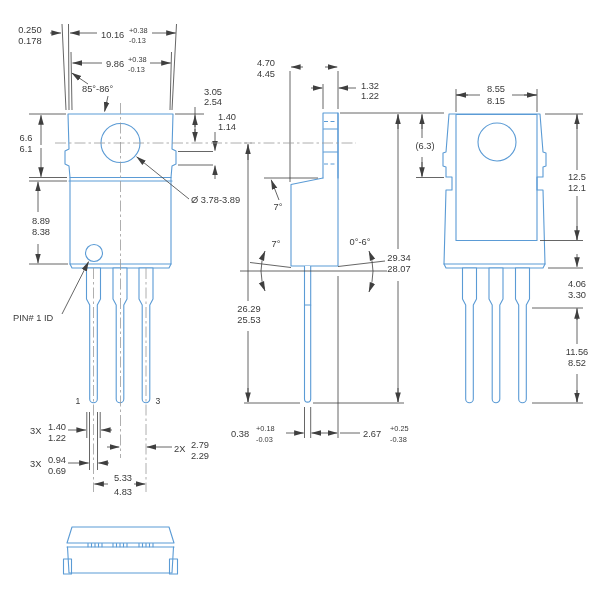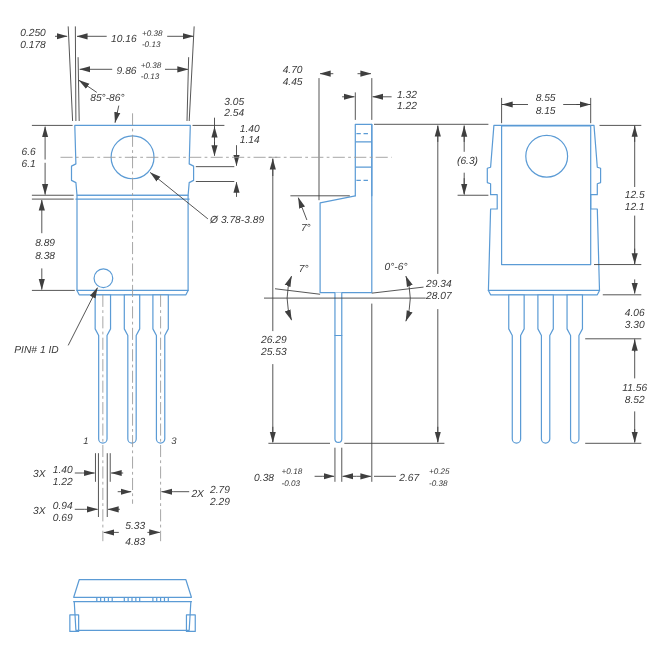--- a/index.html
+++ b/index.html
@@ -1,16 +1,16 @@
 <!DOCTYPE html>
 <html><head>
 <meta charset="utf-8">
 <style>
   html,body{margin:0;padding:0;background:#fff;}
-  #stage{position:relative;width:592px;height:600px;background:#ffffff;overflow:hidden;font-style:italic;}
+  #stage{position:relative;width:592px;height:600px;background:#ffffff;overflow:hidden;}
   svg{display:block;}
   svg text{font-family:"Liberation Sans","DejaVu Sans",sans-serif;fill:#3a3a3a;}
   .t{font-size:9.3px;}
   .ts{font-size:7.4px;}
   .tp{font-size:8.6px;}
   .tm{text-anchor:middle;}
   .b{stroke:#5b9bd5;stroke-width:1.1;fill:none;stroke-linejoin:round;stroke-linecap:round;}
   .bf{stroke:#5b9bd5;stroke-width:1.1;fill:#ffffff;stroke-linejoin:round;}
   .bd{stroke:#5b9bd5;stroke-width:1;fill:none;stroke-dasharray:4 2.5;}
   .d{stroke:#3f3f3f;stroke-width:0.8;fill:none;}

